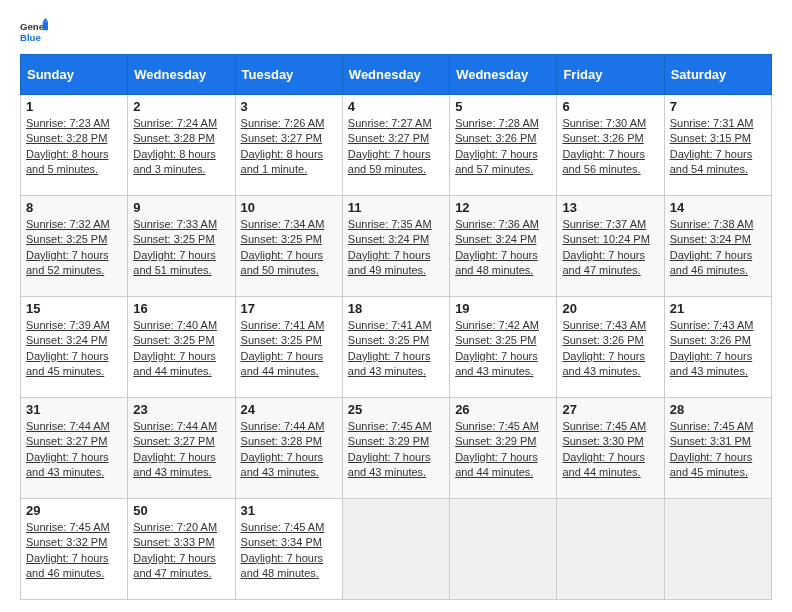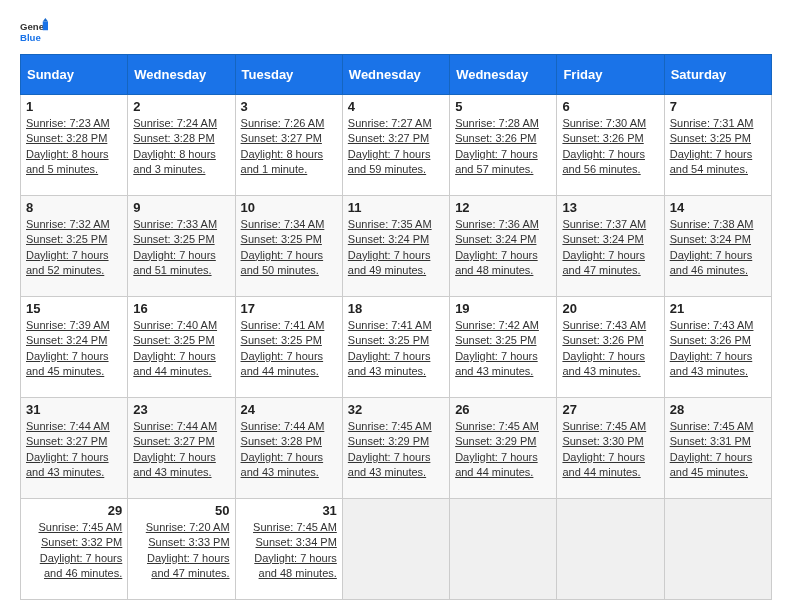--- a/index.html
+++ b/index.html
@@ -83,21 +83,20 @@
       font-size: 11px;
       color: #333;
       line-height: 1.4;
       text-decoration: underline;
     }
     .empty-cell {
       background: #f0f0f0 !important;
     }
     .last-row td {
       height: 70px;
-      text-align: right;
     }
   </style>
 </head>
 <body>
 
 <div class="page">
   <div class="header">
     <div class="logo">
       <svg class="logo-icon" viewBox="0 0 32 32" xmlns="http://www.w3.org/2000/svg">
         <text x="0" y="14" font-size="11" font-weight="bold" fill="#333">General</text>
@@ -164,21 +163,21 @@
           <td>
             <span class="day-number">6</span>
             <div class="day-info">Sunrise: 7:30 AM
 Sunset: 3:26 PM
 Daylight: 7 hours
 and 56 minutes.</div>
           </td>
           <td>
             <span class="day-number">7</span>
             <div class="day-info">Sunrise: 7:31 AM
-Sunset: 3:25 PM
+Sunset: 3:15 PM
 Daylight: 7 hours
 and 54 minutes.</div>
           </td>
         </tr>
         <tr>
           <td>
             <span class="day-number">8</span>
             <div class="day-info">Sunrise: 7:32 AM
 Sunset: 3:25 PM
 Daylight: 7 hours
@@ -208,21 +207,21 @@
           <td>
             <span class="day-number">12</span>
             <div class="day-info">Sunrise: 7:36 AM
 Sunset: 3:24 PM
 Daylight: 7 hours
 and 48 minutes.</div>
           </td>
           <td>
             <span class="day-number">13</span>
             <div class="day-info">Sunrise: 7:37 AM
-Sunset: 3:24 PM
+Sunset: 10:24 PM
 Daylight: 7 hours
 and 47 minutes.</div>
           </td>
           <td>
             <span class="day-number">14</span>
             <div class="day-info">Sunrise: 7:38 AM
 Sunset: 3:24 PM
 Daylight: 7 hours
 and 46 minutes.</div>
           </td>
@@ -294,21 +293,21 @@
 and 43 minutes.</div>
           </td>
           <td>
             <span class="day-number">24</span>
             <div class="day-info">Sunrise: 7:44 AM
 Sunset: 3:28 PM
 Daylight: 7 hours
 and 43 minutes.</div>
           </td>
           <td>
-            <span class="day-number">32</span>
+            <span class="day-number">25</span>
             <div class="day-info">Sunrise: 7:45 AM
 Sunset: 3:29 PM
 Daylight: 7 hours
 and 43 minutes.</div>
           </td>
           <td>
             <span class="day-number">26</span>
             <div class="day-info">Sunrise: 7:45 AM
 Sunset: 3:29 PM
 Daylight: 7 hours

